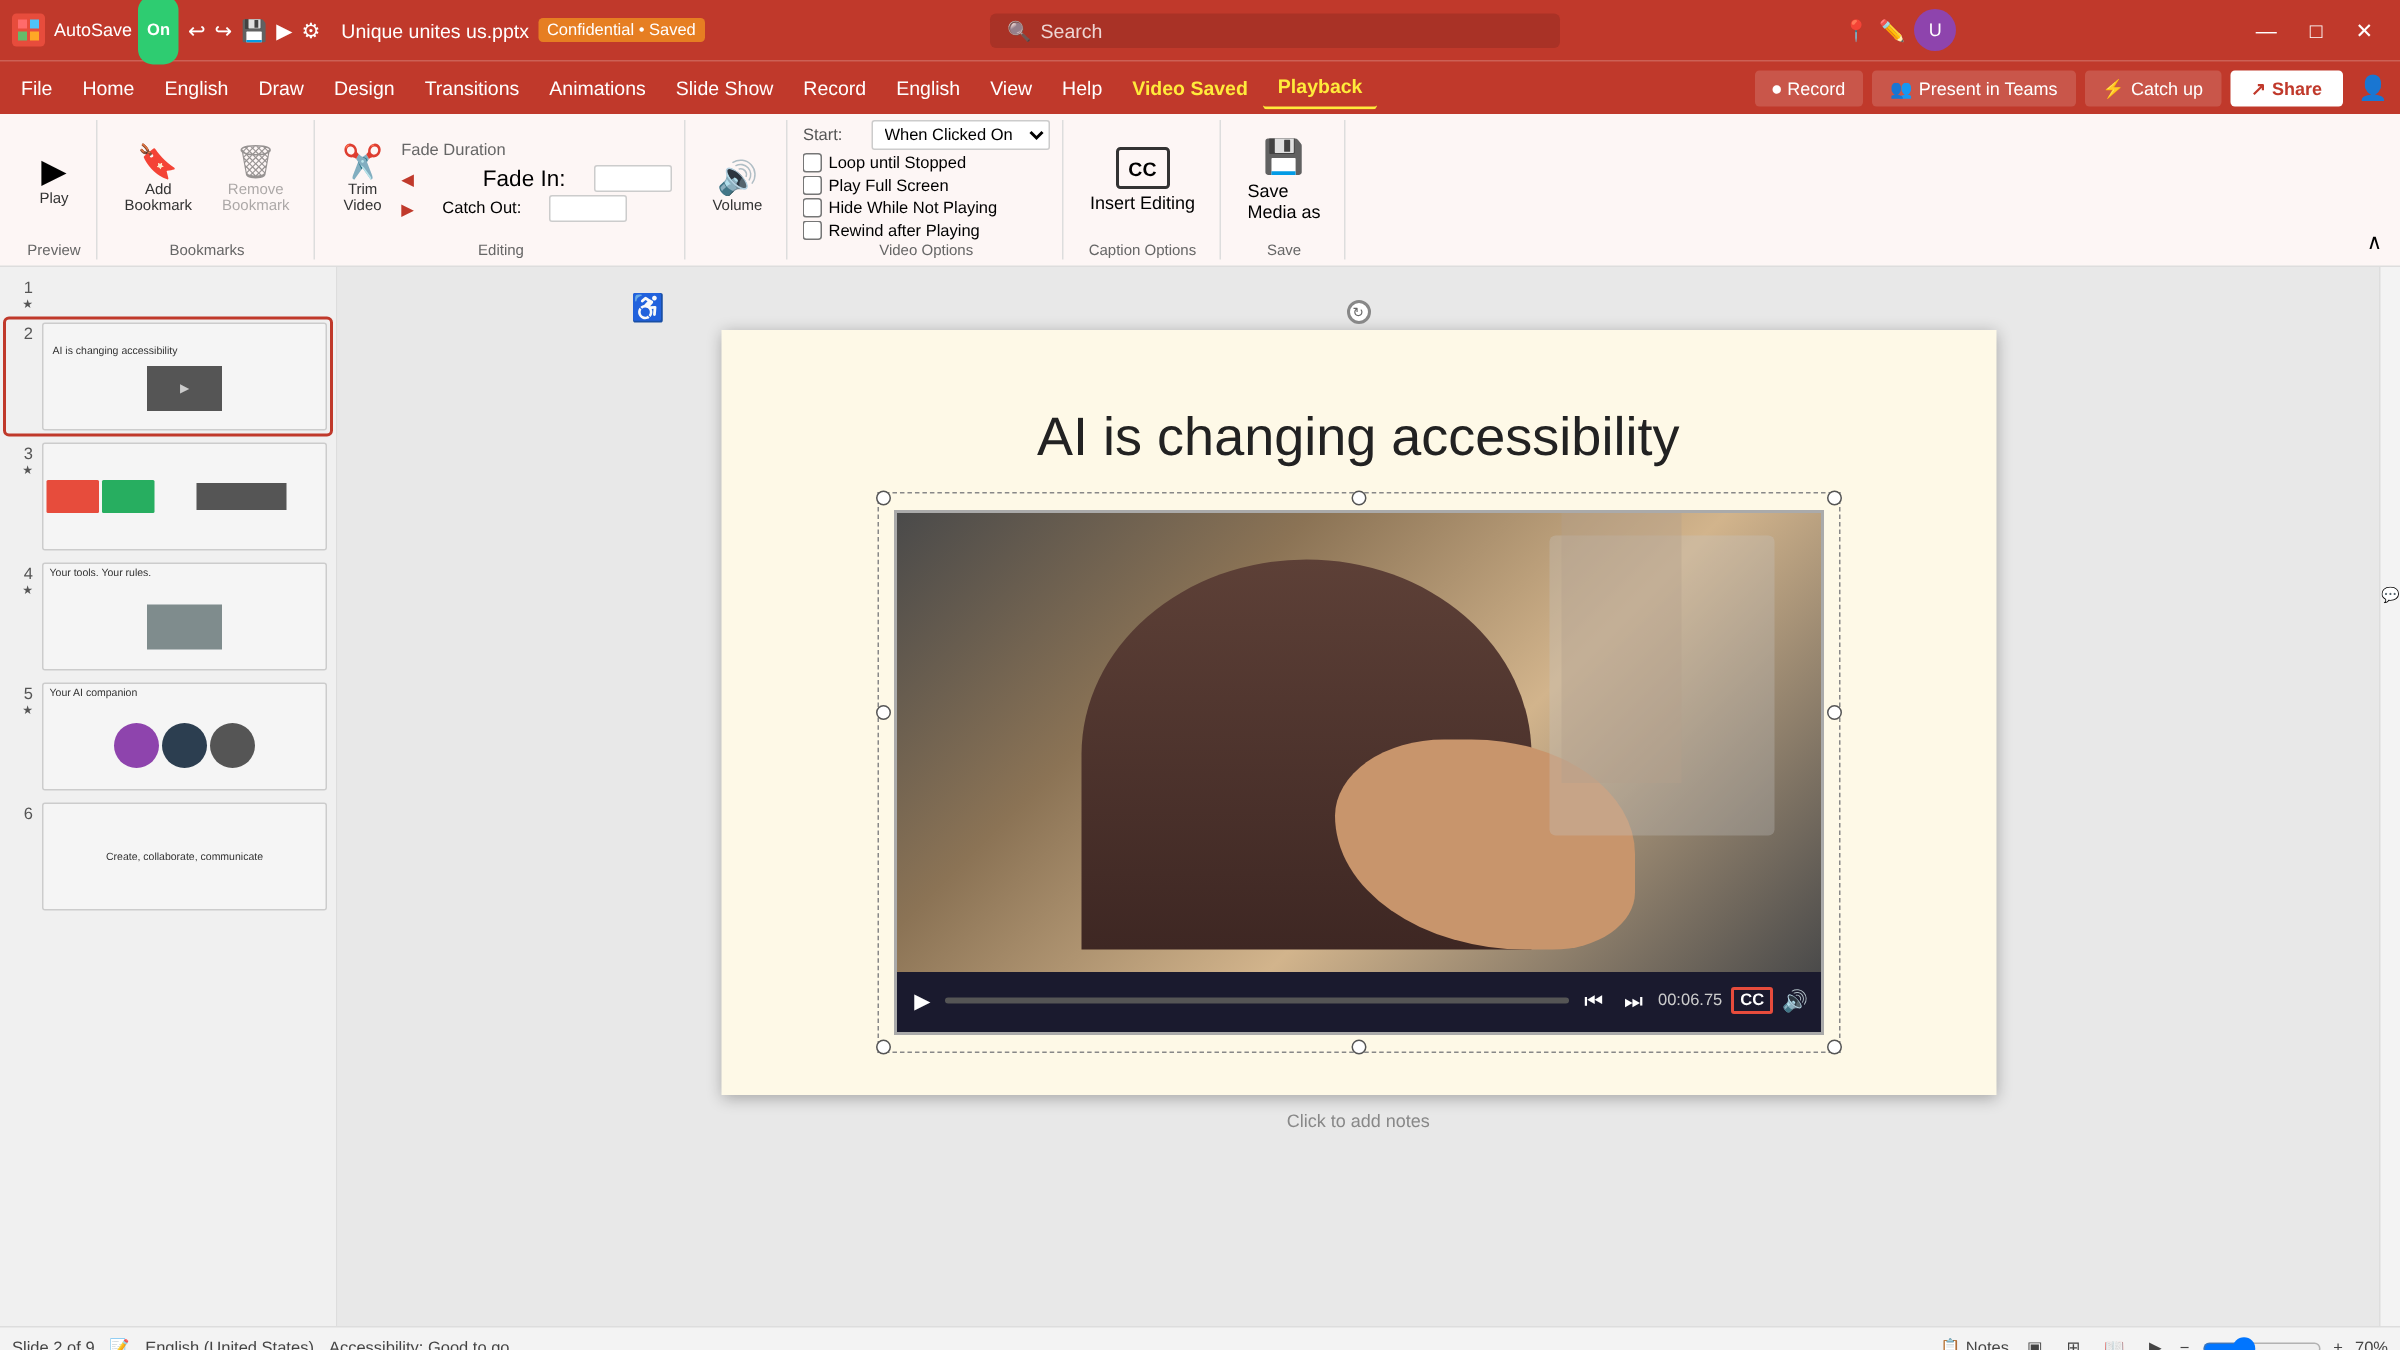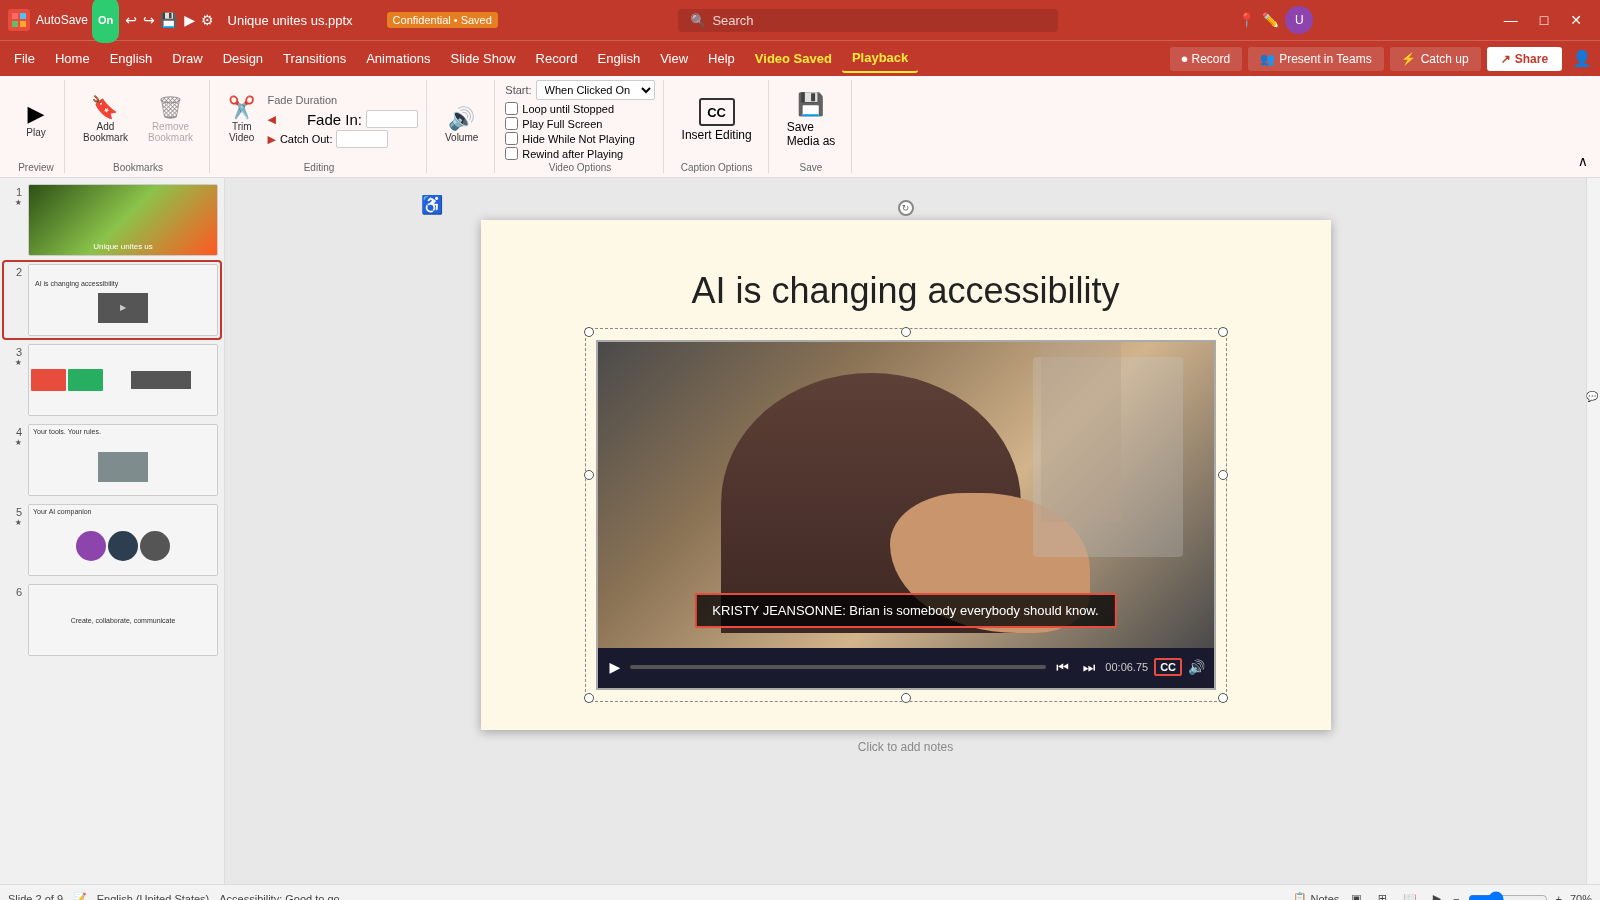--- a/index.html
+++ b/index.html
@@ -12,21 +12,21 @@
       display: flex;
       align-items: center;
       padding: 0 8px;
       color: white;
       gap: 6px;
     }
     #titlebar .app-icon { width: 22px; height: 22px; background: #e74c3c; border-radius: 3px; display:flex; align-items:center; justify-content:center; font-size:14px; }
     #titlebar .autosave { display:flex; align-items:center; gap:4px; font-size:12px; }
     #titlebar .toggle { background:#2ecc71; border-radius:10px; padding:17px 6px; font-size:11px; font-weight:bold; color:white; }
     #titlebar .filename { font-size:13px; margin-left:8px; }
-    #titlebar .confidential { background:#e67e22; border-radius:3px; padding:2px 6px; font-size:11px;margin-left:28px; }
+    #titlebar .confidential { background:#e67e22; border-radius:3px; padding:2px 6px; font-size:11px; }
     #titlebar .search-box {
       background: #a93226;
       border-radius: 4px;
       display: flex;
       align-items: center;
       gap: 6px;
       padding: 4px 12px;
       color: rgba(255,255,255,0.8);
       font-size: 13px;
       width: 380px;
@@ -83,21 +83,21 @@
       padding: 4px 8px;
       border-radius: 3px;
       cursor: pointer;
       min-width: 40px;
       gap: 2px;
     }
     .ribbon-btn .btn-icon { font-size: 22px; line-height:1; }
     .ribbon-btn .btn-label { font-size: 10px; color: #333; text-align:center; }
     .ribbon-btn.disabled { opacity: 0.4; }
     .ribbon-small-group { display:flex; flex-direction:column; gap:2px; }
-    .ribbon-row { display:flex; align-items:center; gap:4px; }
+    .ribbon-row { display:flex; align-items:center; gap:19px; }
     .input-spinner { display:flex; align-items:center; gap:2px; }
     .input-spinner input { width:52px; border:1px solid #ccc; padding:2px 4px; font-size:11px; border-radius:2px; }
     .checkbox-row { display:flex; align-items:center; gap:4px; font-size:11px; cursor:pointer; }
     .start-group { display:flex; flex-direction:column; gap:2px; }
     .start-label { font-size:11px; color:#555; }
     .start-select { border:1px solid #ccc; padding:2px 4px; font-size:11px; border-radius:2px; background:white; }
     .cc-btn { display:flex; flex-direction:column; align-items:center; justify-content:center; gap:2px; padding:4px 8px; border-radius:3px; cursor:pointer; }
     .cc-icon { width:36px; height:28px; border:2px solid #333; border-radius:3px; display:flex; align-items:center; justify-content:center; font-weight:bold; font-size:13px; }
     .save-btn { display:flex; flex-direction:column; align-items:center; justify-content:center; padding:4px 8px; border-radius:3px; cursor:pointer; gap:2px; }
     .save-icon { font-size:22px; }
@@ -467,25 +467,20 @@
 
 <div id="main">
 
   <div id="slide-panel">
 
     <div class="slide-thumb">
       <div style="display:flex;flex-direction:column;align-items:flex-end;">
         <span class="slide-num">1</span>
         <span class="slide-star">★</span>
       </div>
-      <div class="slide-img">
-        <div class="slide-img-inner slide1-bg">
-          <span style="color:white;font-size:8px;position:absolute;bottom:4px;left:4px;right:4px;text-align:center;">Unique unites us</span>
-        </div>
-      </div>
     </div>
 
     <div class="slide-thumb active">
       <div style="display:flex;flex-direction:column;align-items:flex-end;">
         <span class="slide-num">2</span>
         <span class="slide-star"></span>
       </div>
       <div class="slide-img">
         <div class="slide-img-inner slide2-bg">
           <div style="font-size:7px;color:#333;padding:2px;">AI is changing accessibility</div>
@@ -582,23 +577,20 @@
             <div class="video-bg-img">
 
               <div class="person-silhouette"></div>
 
               <div class="dog-shape"></div>
 
               <div style="position:absolute;right:5%;top:5%;width:150px;height:200px;background:rgba(200,200,200,0.3);border-radius:4px;"></div>
               <div style="position:absolute;right:15%;top:0;width:80px;height:180px;background:rgba(180,160,140,0.4);"></div>
             </div>
 
-            <div class="subtitle-bar">
-              <span>KRISTY JEANSONNE: Brian is somebody everybody should know.</span>
-            </div>
           </div>
         </div>
 
         <div class="video-controls-bar">
           <span class="vc-btn">▶</span>
           <div class="progress-bar">
             <div class="progress-fill"></div>
           </div>
           <span class="vc-btn">⏮</span>
           <span class="vc-btn">⏭</span>

